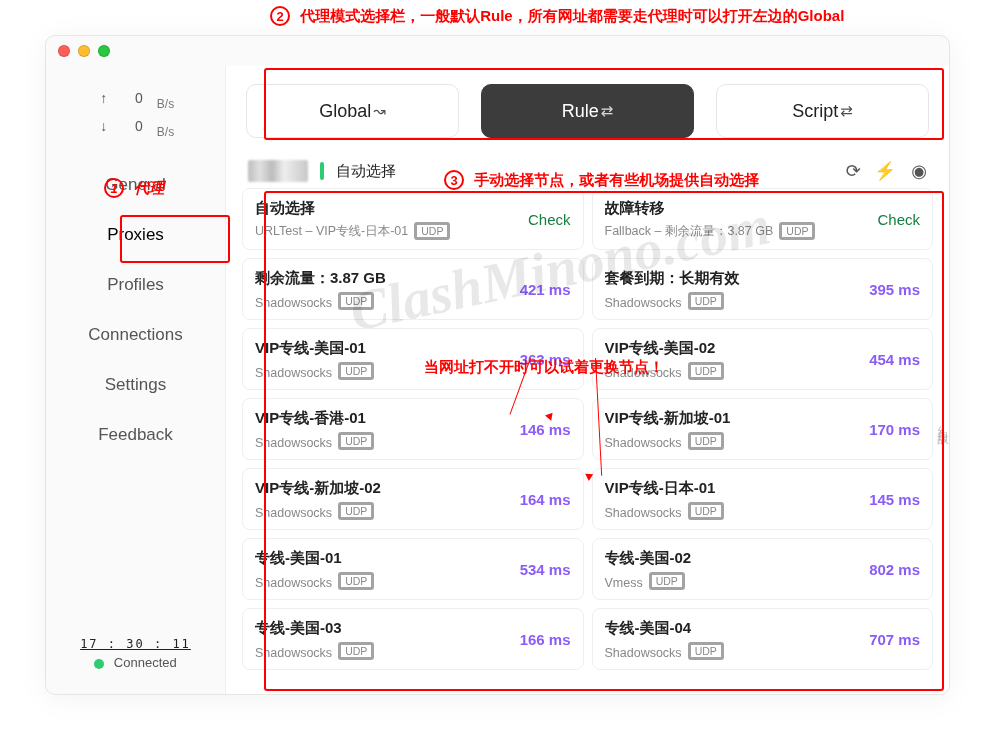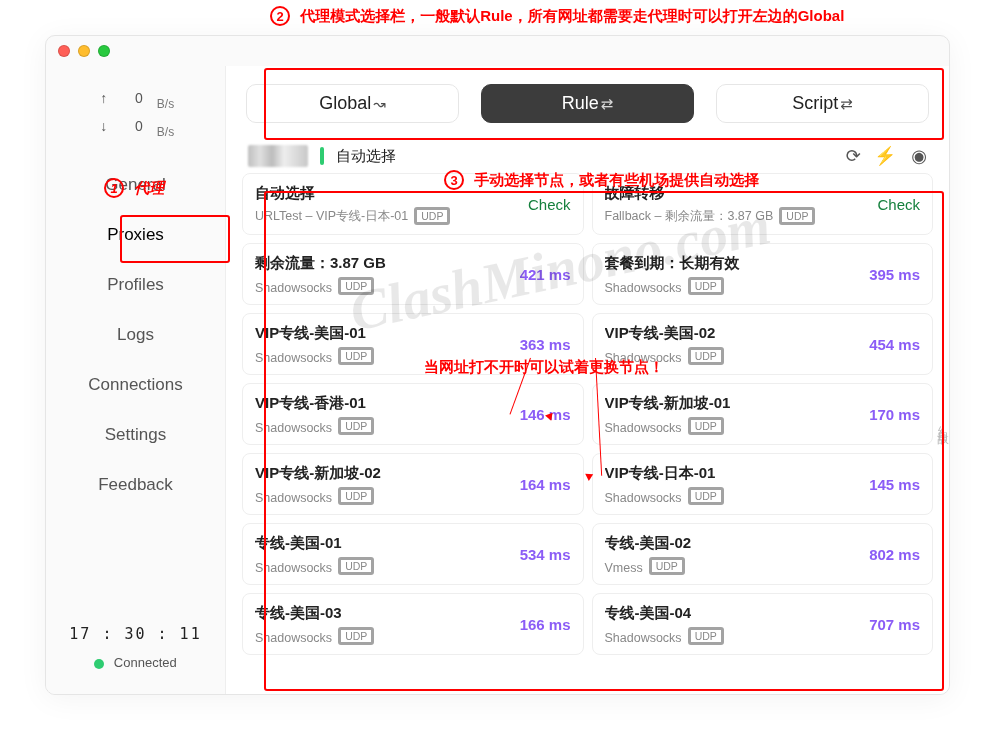--- a/index.html
+++ b/index.html
@@ -69,41 +69,41 @@
     border-left: none;
     border-right: none;
     border: none;
   }
 
   .sidebar-footer {
     margin-top:auto;
     padding: 0 0 24px;
     text-align:center;
   }
-  .sidebar-footer .time { font-family: ui-monospace, Menlo, monospace; font-size:15px; letter-spacing:2px; margin-bottom:12px;}
+  .sidebar-footer .time { font-family: ui-monospace, Menlo, monospace; font-size:12px; letter-spacing:2px; margin-bottom:4px;text-decoration:underline;}
   .sidebar-footer .connected { font-size:13px; color:#555; }
   .dot-green { display:inline-block; width:10px; height:10px; border-radius:50%; background:#2ecc71; margin-right:6px; vertical-align:middle; }
 
   .content {
     flex:1;
     background:#fff;
     display:flex;
     flex-direction:column;
     overflow:hidden;
   }
 
   .mode-bar {
     display:flex;
     gap: 22px;
     padding: 18px 20px 16px;
     justify-content: space-between;
   }
   .mode-btn {
     flex:1;
-    height:39px;
+    height:54px;
     border:1px solid #e6e6e6;
     border-radius:10px;
     background:#fff;
     font-size:18px;
     display:flex; align-items:center; justify-content:center;
     gap:2px;
     cursor:pointer;
   }
   .mode-btn.selected {
     background:#3c3c3c;
@@ -230,21 +230,20 @@
           <span class="arrow">↓</span>
           <span class="num">0</span>
           <span class="unit">B/s</span>
         </div>
       </div>
 
       <nav class="nav" id="nav">
           <div class="nav-item">General</div>
           <div class="nav-item active">Proxies</div>
           <div class="nav-item">Profiles</div>
-          <div class="nav-item">Logs</div>
           <div class="nav-item">Connections</div>
           <div class="nav-item">Settings</div>
           <div class="nav-item">Feedback</div>
         </nav>
 
       <div class="sidebar-footer">
         <div class="time">17 : 30 : 11</div>
         <div class="connected">
           <span class="dot-green"></span>
           <span>Connected</span>

